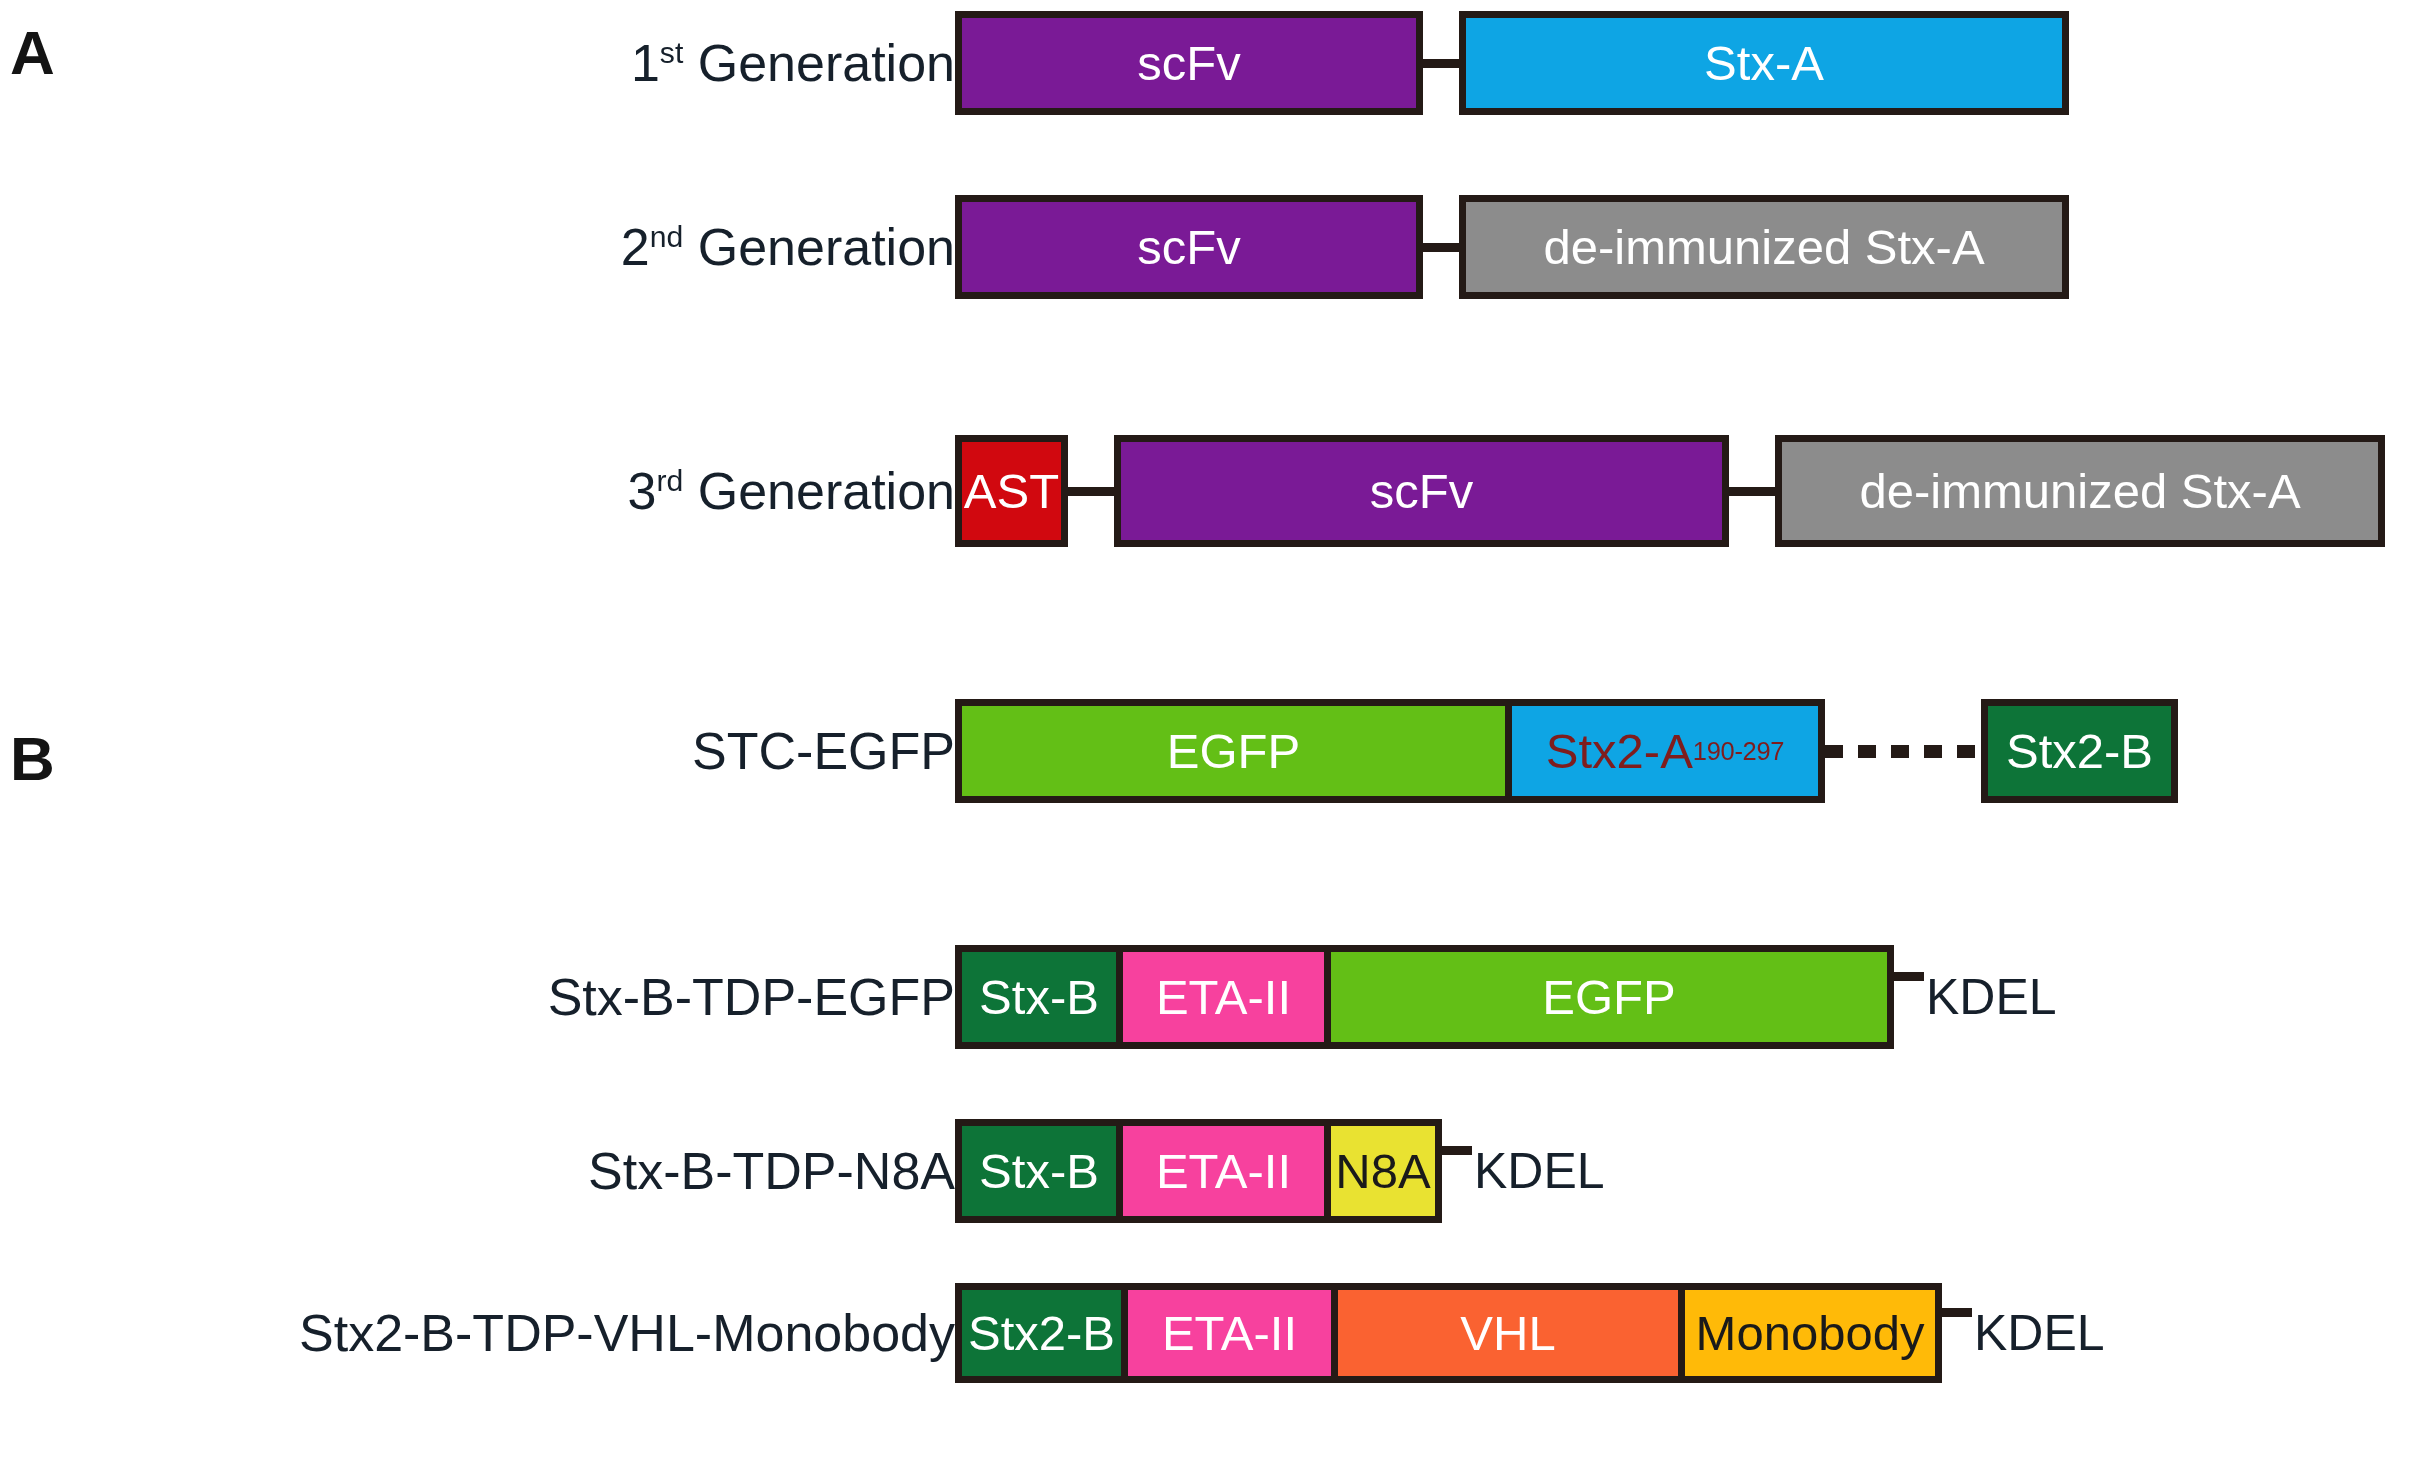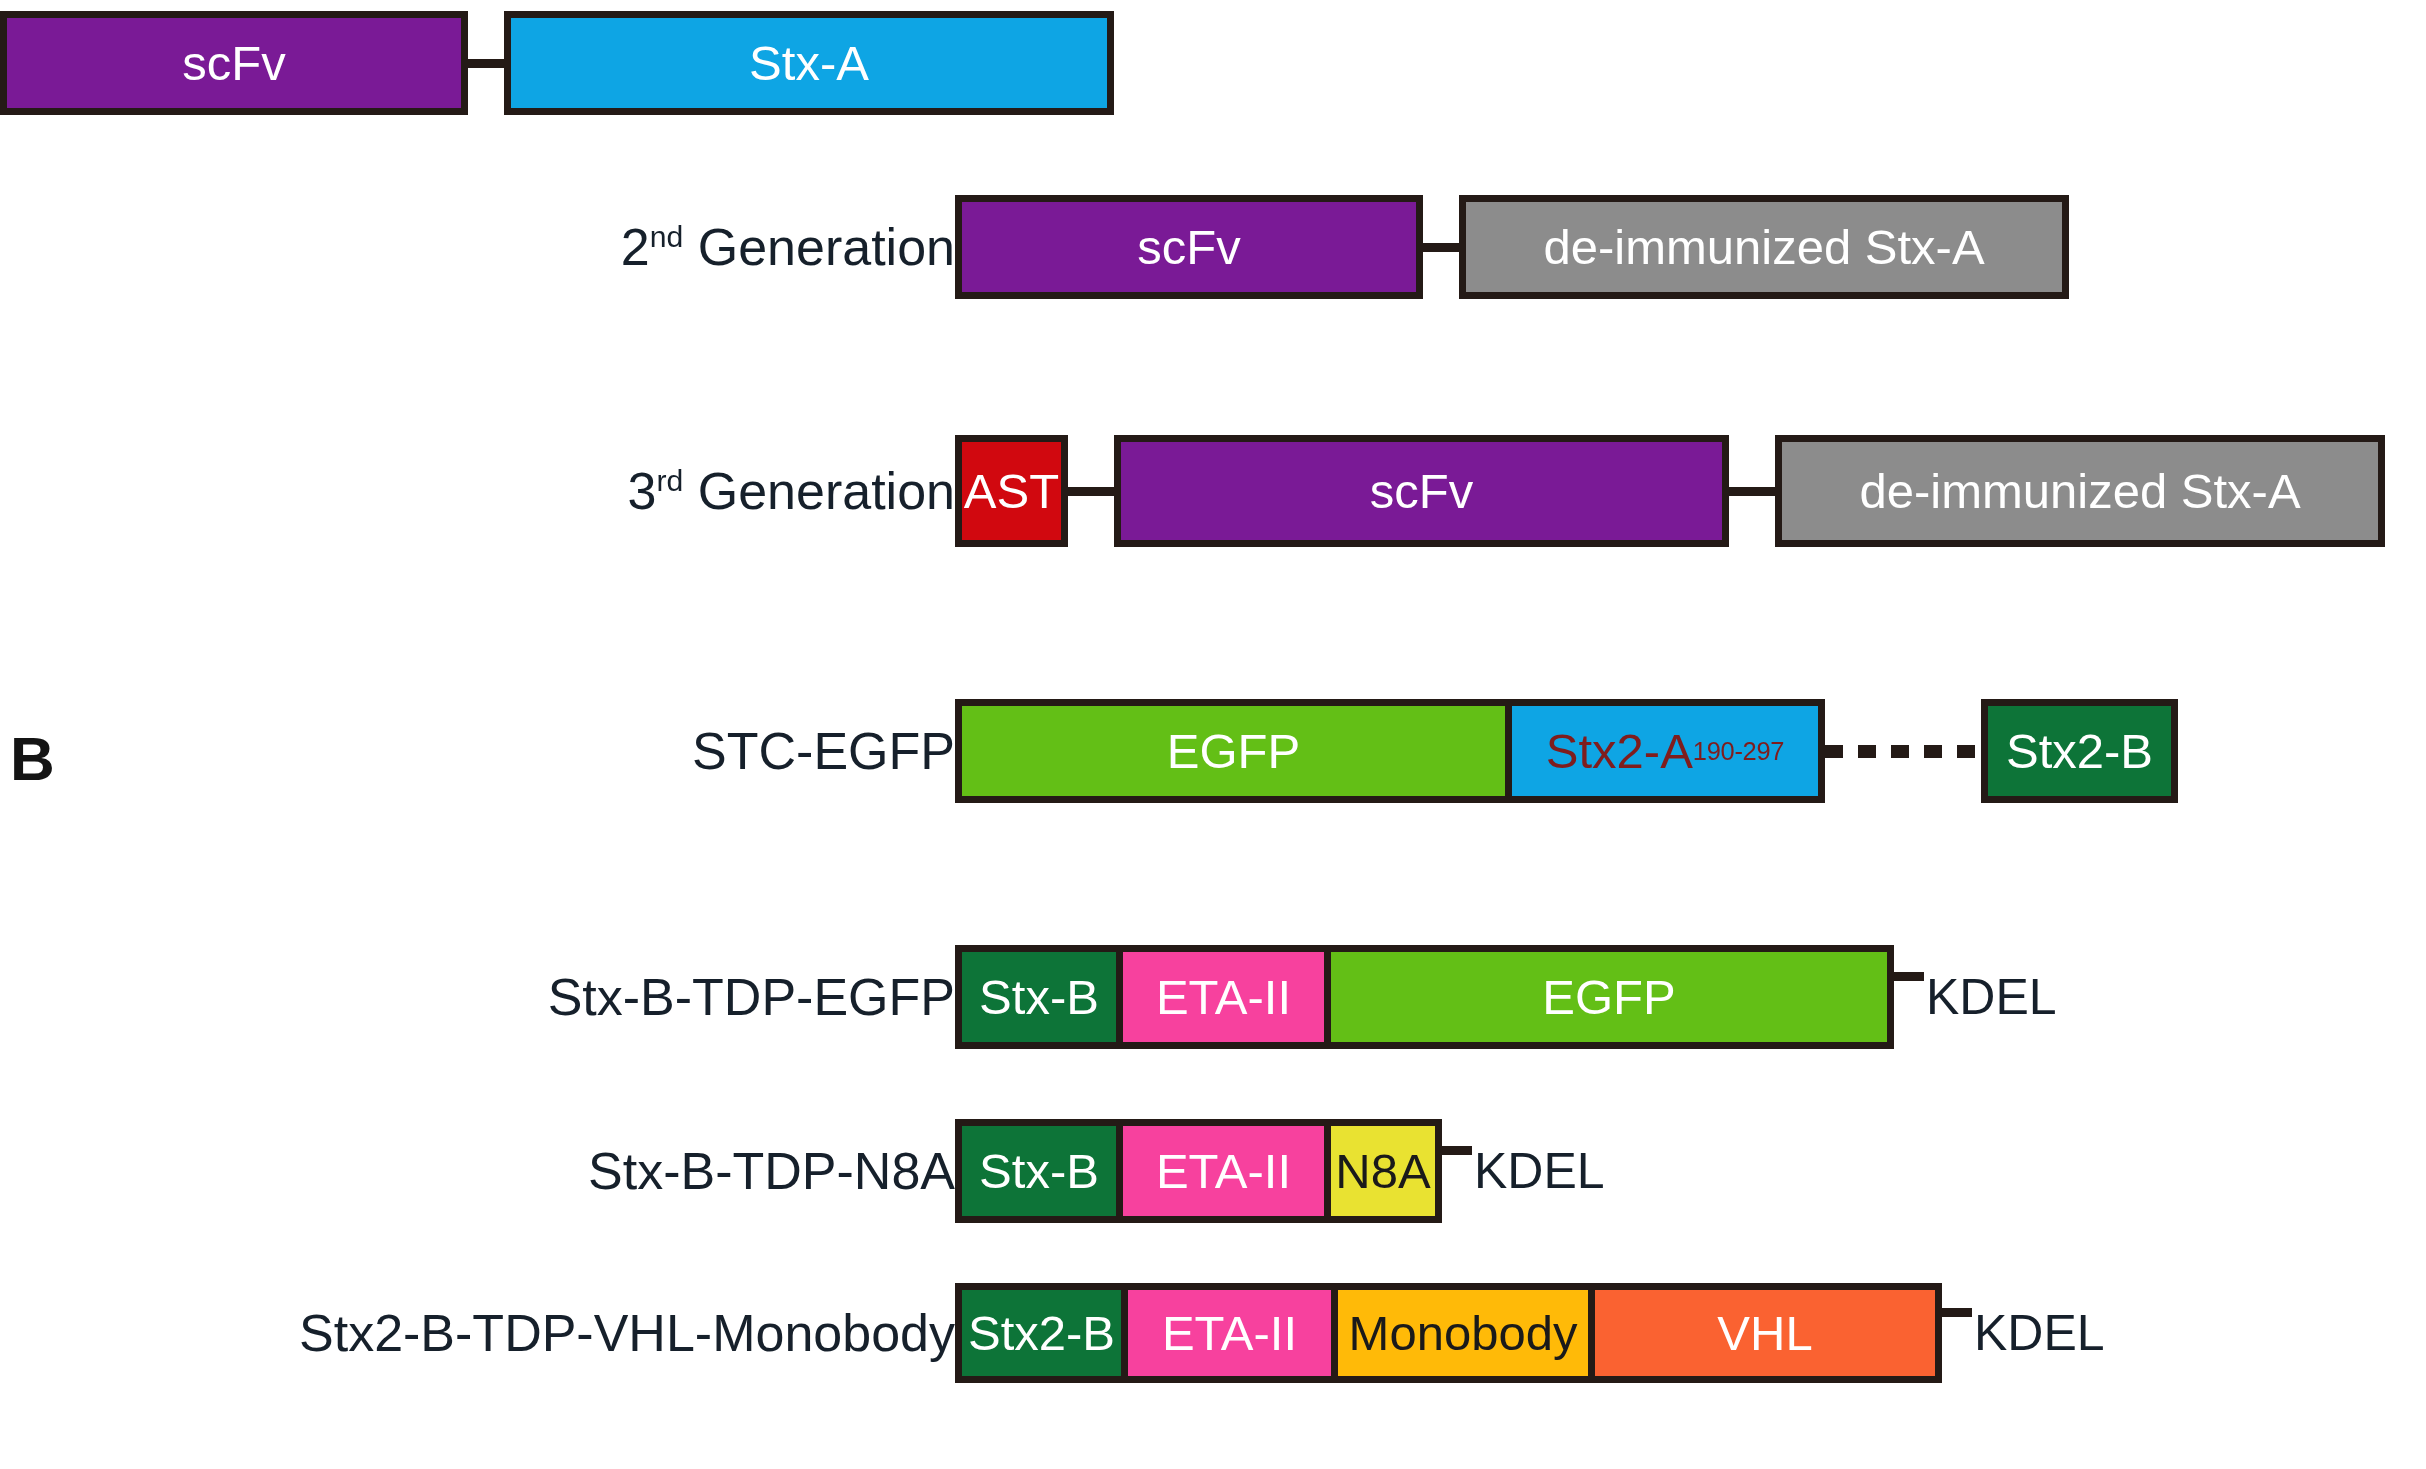--- a/index.html
+++ b/index.html
@@ -129,20 +129,23 @@
 </style>
 </head>
 <body>
 
 <div class="figure">
 
   <div class="panel-letter a">A</div>
   <div class="panel-letter b">B</div>
 
   <div class="row" style="top:4px;">
+    <div class="row-label">
+      <span>1</span><sup>st</sup><span> Generation</span>
+    </div>
     <div class="track">
       <div class="block" style="width:468px;background:#7a1a96;color:#ffffff;">scFv</div>
       <div class="linker" style="width:36px;"></div>
       <div class="block" style="width:610px;background:#0ea5e4;color:#ffffff;">Stx-A</div>
     </div>
   </div>
 
   <div class="row" style="top:188px;">
     <div class="row-label">
       <span>2</span><sup>nd</sup><span> Generation</span>
@@ -211,22 +214,22 @@
       </div>
     </div>
   </div>
 
   <div class="row" style="top:1274px;">
     <div class="row-label">Stx2-B-TDP-VHL-Monobody</div>
     <div class="track">
       <div class="merged">
         <div class="block short" style="width:173px;background:#0d7438;color:#ffffff;">Stx2-B</div>
         <div class="block short" style="width:215px;background:#f7419e;color:#ffffff;">ETA-II</div>
+        <div class="block short" style="width:352px;background:#fa6231;color:#ffffff;">VHL</div>
         <div class="block short" style="width:262px;background:#ffba08;color:#1a1a1a;">Monobody</div>
-        <div class="block short" style="width:352px;background:#fa6231;color:#ffffff;">VHL</div>
       </div>
       <div class="tail">
         <div class="tail-line"></div>
         <div class="tail-text">KDEL</div>
       </div>
     </div>
   </div>
 </div>
 
 </body></html>

